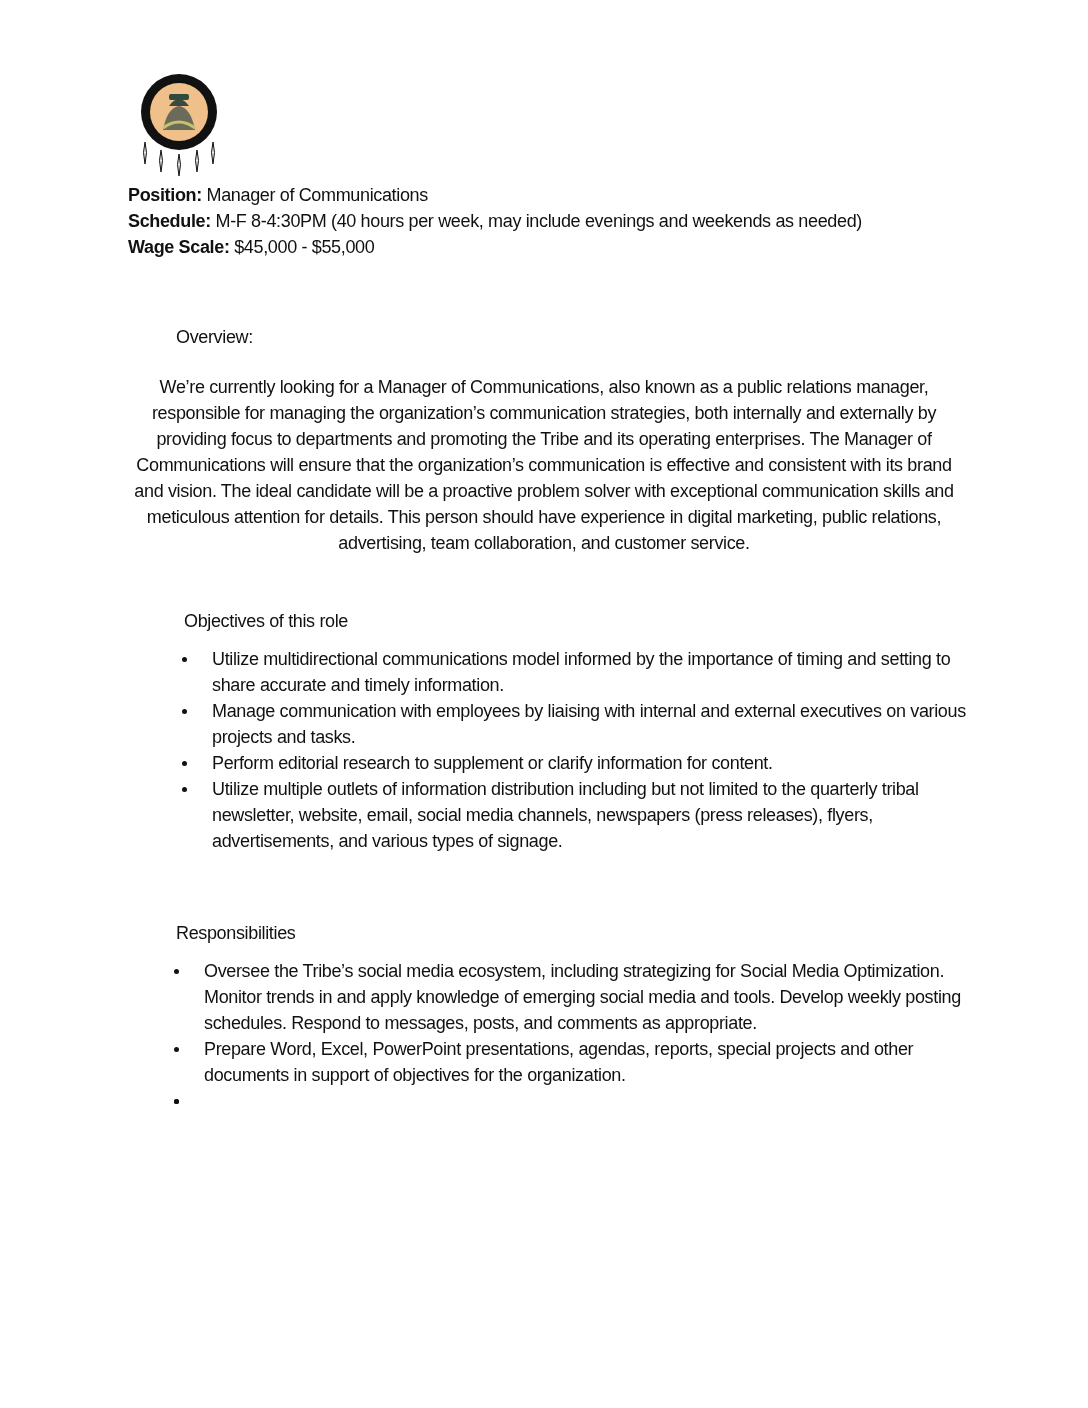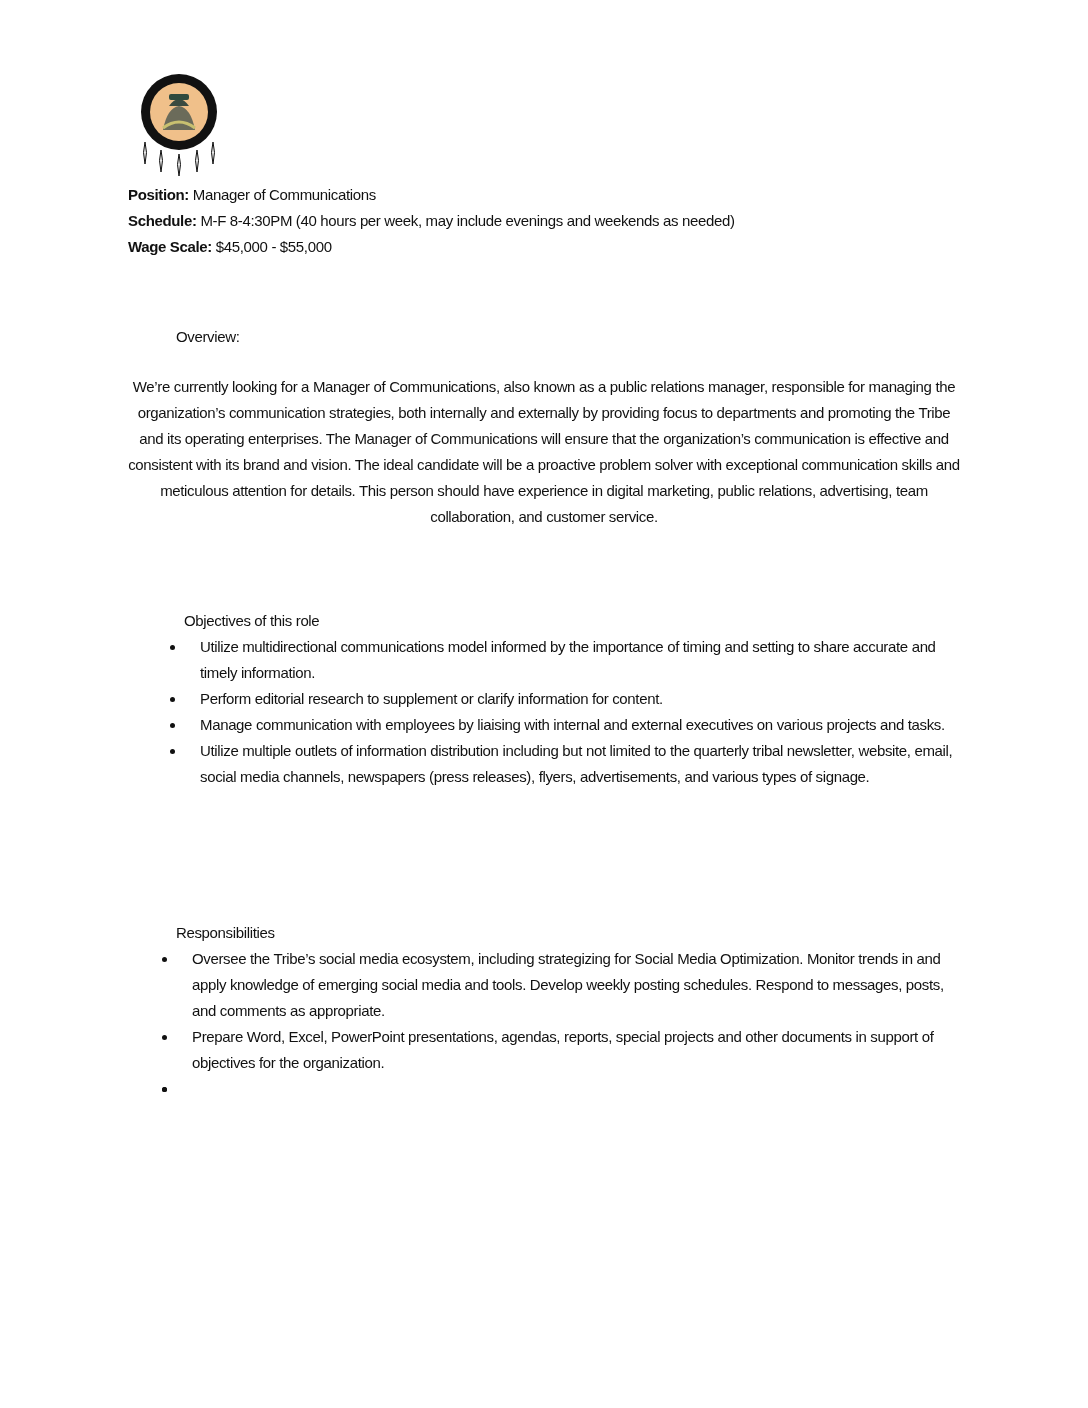--- a/index.html
+++ b/index.html
@@ -2,30 +2,30 @@
 <html><head>
   <meta charset="utf-8">
   <style>
     html, body { margin: 0; padding: 0; background: #ffffff; }
     body {
       width: 1088px; height: 1408px; position: relative; overflow: hidden;
       font-family: "Liberation Sans", sans-serif; color: #111111;
     }
     .page { position: absolute; left: 128px; top: 0; width: 840px; }
     .logo { position: absolute; left: 133px; top: 72px; width: 92px; height: 108px; }
-    .text { font-size: 15px; line-height: 26px; letter-spacing: -0.35px; }
+    .text { font-size: 18px; line-height: 26px; letter-spacing: -0.35px; }
     .meta { position: absolute; top: 182px; left: 0; width: 840px; }
     .meta-row { white-space: nowrap; }
     .b { font-weight: bold; }
     .section-title { font-weight: normal; margin-left: 48px; }
     .overview-title { position: absolute; top: 324px; left: 0; }
     .overview-body { position: absolute; top: 374px; left: 0; width: 832px; text-align: center; }
     .objectives { position: absolute; top: 608px; left: 8px; width: 840px; }
     .responsibilities { position: absolute; top: 920px; left: 0; width: 840px; }
-    ul.bullets { list-style: none; margin: 0; padding: 0; }
+    ul.bullets { list-style: none; margin: 12px; padding: 0; }
     ul.bullets li { position: relative; padding-left: 64px; width: 772px; }
     ul.bullets li .dot {
       position: absolute; left: 34px; top: 11px; width: 5px; height: 5px;
       border-radius: 50%; background: #111111;
     }
   </style>
 </head>
 <body>
 
 <svg class="logo" viewBox="0 0 92 108" xmlns="http://www.w3.org/2000/svg">
@@ -61,22 +61,22 @@
     </div>
   </div>
 
   <div class="overview-title text section-title">Overview:</div>
   <div class="overview-body text">We’re currently looking for a Manager of Communications, also known as a public relations manager, responsible for managing the organization’s communication strategies, both internally and externally by providing focus to departments and promoting the Tribe and its operating enterprises. The Manager of Communications will ensure that the organization’s communication is effective and consistent with its brand and vision. The ideal candidate will be a proactive problem solver with exceptional communication skills and meticulous attention for details. This person should have experience in digital marketing, public relations, advertising, team collaboration, and customer service.</div>
 
   <div class="objectives text">
     <div class="section-title">Objectives of this role</div>
     <ul class="bullets">
       <li><span class="dot"></span><span>Utilize multidirectional communications model informed by the importance of timing and setting to share accurate and timely information.</span></li>
+      <li><span class="dot"></span><span>Manage communication with employees by liaising with internal and external executives on various projects and tasks.</span></li>
       <li><span class="dot"></span><span>Perform editorial research to supplement or clarify information for content.</span></li>
-      <li><span class="dot"></span><span>Manage communication with employees by liaising with internal and external executives on various projects and tasks.</span></li>
       <li><span class="dot"></span><span>Utilize multiple outlets of information distribution including but not limited to the quarterly tribal newsletter, website, email, social media channels, newspapers (press releases), flyers, advertisements, and various types of signage.</span></li>
     </ul>
   </div>
 
   <div class="responsibilities text">
     <div class="section-title">Responsibilities</div>
     <ul class="bullets">
       <li><span class="dot"></span><span>Oversee the Tribe’s social media ecosystem, including strategizing for Social Media Optimization. Monitor trends in and apply knowledge of emerging social media and tools. Develop weekly posting schedules. Respond to messages, posts, and comments as appropriate.</span></li>
       <li><span class="dot"></span><span>Prepare Word, Excel, PowerPoint presentations, agendas, reports, special projects and other documents in support of objectives for the organization.</span></li>
       <li><span class="dot"></span></li>

